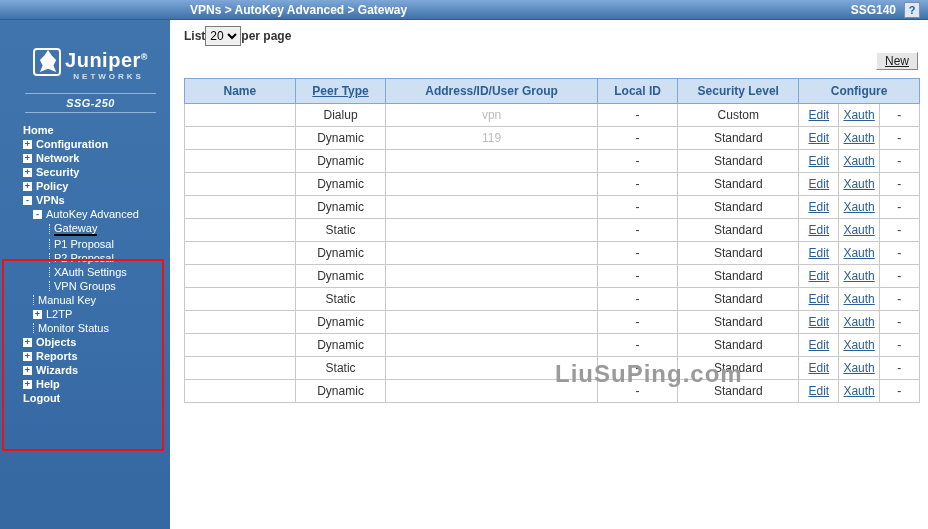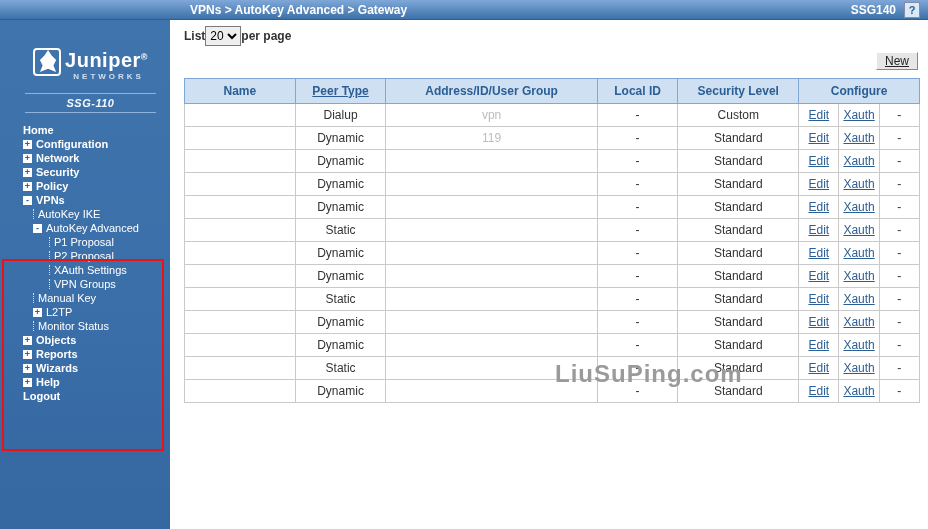--- a/index.html
+++ b/index.html
@@ -231,21 +231,21 @@
 
 <div class="layout">
 
   <div class="sidebar">
     <div class="logo-wrap">
       <span class="logo">
         <span class="flame"></span><span>Juniper</span><span class="tm">®</span>
         <div class="logo-sub">NETWORKS</div>
       </span>
     </div>
-    <div class="model-box">SSG-110</div>
+    <div class="model-box">SSG-250</div>
     <div class="nav" id="nav">
         <div class="item lv0">
           <span class="">Home</span>
         </div>
         <div class="item lv0">
           <span class="toggle">+</span>
           <span class="">Configuration</span>
         </div>
         <div class="item lv0">
           <span class="toggle">+</span>
@@ -255,28 +255,28 @@
           <span class="toggle">+</span>
           <span class="">Security</span>
         </div>
         <div class="item lv0">
           <span class="toggle">+</span>
           <span class="">Policy</span>
         </div>
         <div class="item lv0">
           <span class="toggle">-</span>
           <span class="">VPNs</span>
-        </div>
-        <div class="item lv1">
-          <span class="pipe"></span>
-          <span class="">AutoKey IKE</span>
         </div>
         <div class="item lv1">
           <span class="toggle">-</span>
           <span class="">AutoKey Advanced</span>
+        </div>
+        <div class="item lv2">
+          <span class="pipe"></span>
+          <span class="underline-black">Gateway</span>
         </div>
         <div class="item lv2">
           <span class="pipe"></span>
           <span class="">P1 Proposal</span>
         </div>
         <div class="item lv2">
           <span class="pipe"></span>
           <span class="">P2 Proposal</span>
         </div>
         <div class="item lv2">

